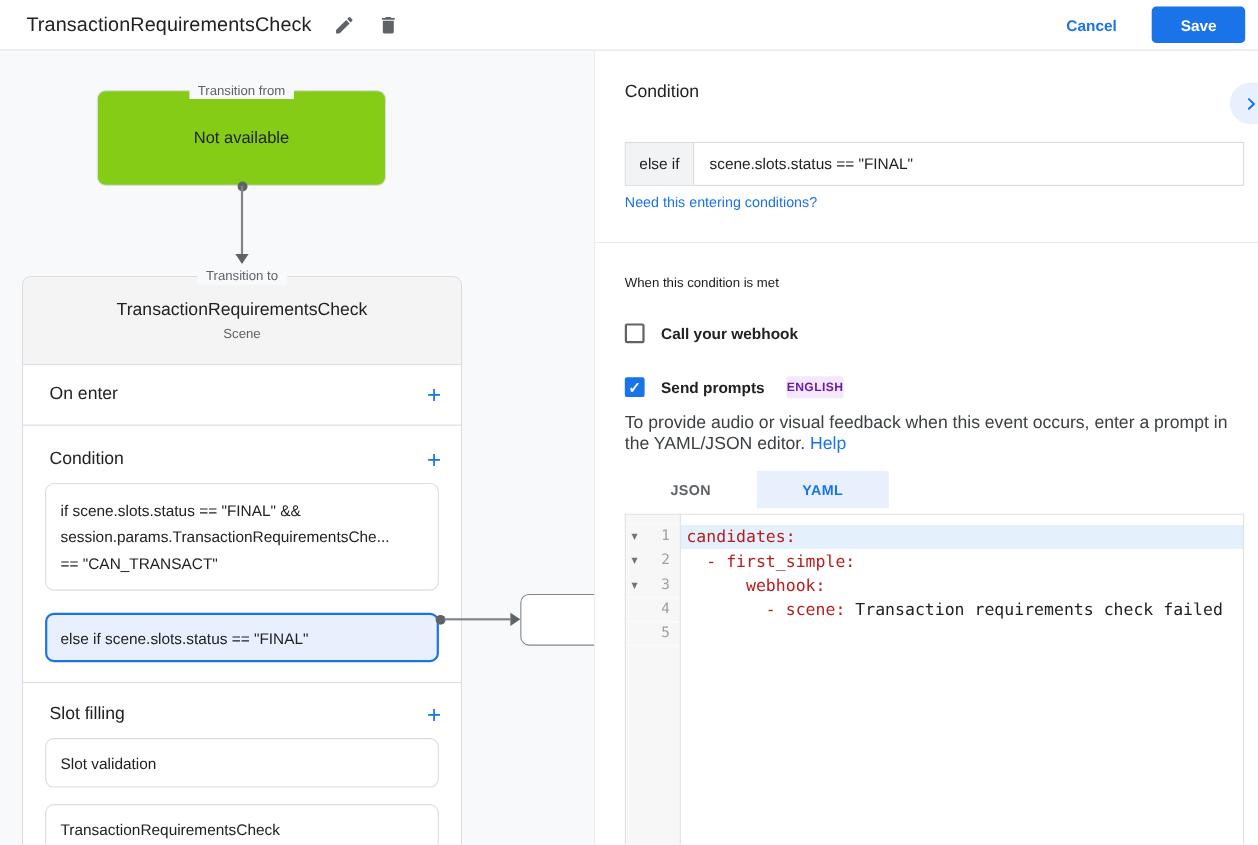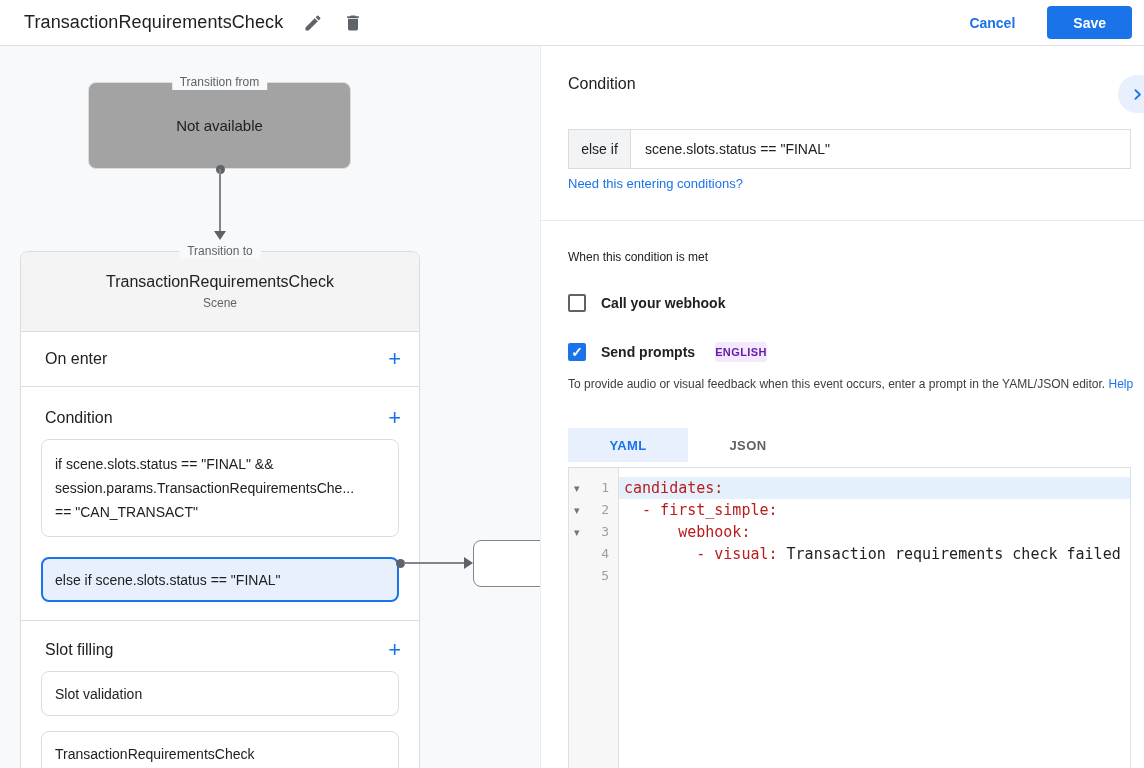--- a/index.html
+++ b/index.html
@@ -14,21 +14,21 @@
   .icon-btn { background:none; border:none; margin-left:20px; color:#5f6368; display:flex; align-items:center; cursor:pointer; }
   .topbar-spacer { flex:1; }
   .cancel-btn { background:none; border:none; color:#1a73e8; font-family:inherit; font-size:14px; font-weight:700; margin-right:32px; cursor:pointer; }
   .save-btn { background:#1a73e8; border:none; color:#fff; font-family:inherit; font-size:14px; font-weight:700;
               border-radius:4px; padding:0 26px; height:33px; cursor:pointer; }
 
   
   .canvas { position:absolute; top:46px; left:0; width:540px; height:722px; background:#f8f9fa; overflow:hidden; }
   .legend { position:absolute; top:-8px; left:50%; transform:translateX(-50%); background:#f8f9fa;
             padding:0 8px; font-size:12px; color:#5f6368; white-space:nowrap; line-height:15px; }
-  .tf-box { position:absolute; left:88px; top:36px; width:263px; height:87px; background:#a3a3a3;
+  .tf-box { position:absolute; left:88px; top:36px; width:263px; height:87px; background:#84cc16;
             border:1px solid #dadce0; border-radius:8px; }
   .tf-content { display:flex; width:100%; height:100%; align-items:center; justify-content:center; font-size:15px; color:#202124; }
 
   .dot { position:absolute; width:9px; height:9px; border-radius:50%; background:#5f6368; }
   .vline { position:absolute; width:2px; background:#80868b; }
   .hline { position:absolute; height:2px; background:#80868b; }
   .arrow-down { position:absolute; width:0; height:0; border-left:6px solid transparent;
                 border-right:6px solid transparent; border-top:9px solid #5f6368; }
   .arrow-right { position:absolute; width:0; height:0; border-top:6px solid transparent;
                  border-bottom:6px solid transparent; border-left:9px solid #5f6368; }
@@ -73,21 +73,21 @@
   .when-heading { position:absolute; left:27px; top:204px; font-size:12px; color:#202124; }
   .check-row { position:absolute; left:27px; display:flex; align-items:center; gap:15px; }
   .row-webhook { top:248px; }
   .row-prompts { top:296px; }
   .cb { width:18px; height:18px; border:2px solid #5f6368; border-radius:2px; background:#fff; flex:0 0 auto; cursor:pointer; }
   .cb.checked { background:#1a73e8; border-color:#1a73e8; display:flex; align-items:center; justify-content:center; }
   .cb .tick { color:#fff; font-size:14px; font-weight:700; line-height:1; }
   .check-label { font-size:14px; font-weight:700; color:#202124; }
   .lang-badge { margin-left:5px; background:#f3e8fd; color:#681da8; font-size:11px; font-weight:700;
                 letter-spacing:0.4px; padding:4px 0; border-radius:3px; }
-  .panel-desc { position:absolute; left:27px; top:329px; width:568px; font-size:12px; line-height:19px; color:#3c4043; }
+  .panel-desc { position:absolute; left:27px; top:329px; width:568px; font-size:16px; line-height:19px; color:#3c4043; }
   .desc-help { color:#1a73e8; text-decoration:none; cursor:pointer; }
   .tabs { position:absolute; left:27px; top:382px; display:flex; }
   .tab { width:120px; height:34px; display:flex; align-items:center; justify-content:center;
          font-size:13px; font-weight:700; letter-spacing:0.4px; cursor:pointer; }
   .tab.active { background:#e8f0fe; color:#1a73e8; }
   .tab.inactive { background:transparent; color:#5f6368; }
 
   .editor { position:absolute; left:27px; top:421px; width:563px; height:301px; background:#fff;
             border:1px solid #e0e0e0; border-bottom:none; display:flex; flex-direction:column; overflow:hidden; }
   .ed-row { display:flex; height:22px; line-height:22px; overflow:hidden; flex:0 0 auto; }
@@ -221,22 +221,22 @@
       <span class="cb checked">
         <span class="tick">✓</span>
       </span>
       <span class="check-label">Send prompts</span>
       <span class="lang-badge">ENGLISH</span>
     </div>
 
     <p class="panel-desc"><span>To provide audio or visual feedback when this event occurs, enter a prompt in the YAML/JSON editor.</span> <a class="desc-help">Help</a></p>
 
     <div class="tabs">
+      <div class="tab inactive">JSON</div>
       <div class="tab active">YAML</div>
-      <div class="tab inactive">JSON</div>
     </div>
 
     <div class="editor">
       <div class="ed-row spacer">
         <div class="gutter"></div>
           <div class="code"></div>
       </div>
 
       <div class="ed-row hl">
         <div class="gutter">
@@ -259,21 +259,21 @@
           <span class="fold">▾</span>
           <span class="lnum">3</span>
         </div>
         <div class="code"><span class="k">      webhook:</span><span class="v"></span></div>
       </div>
 
       <div class="ed-row">
         <div class="gutter">
           <span class="lnum">4</span>
         </div>
-        <div class="code"><span class="k">        - visual:</span><span class="v"> Transaction requirements check failed</span></div>
+        <div class="code"><span class="k">        - scene:</span><span class="v"> Transaction requirements check failed</span></div>
       </div>
 
       <div class="ed-row">
         <div class="gutter">
           <span class="lnum">5</span>
         </div>
         <div class="code"></div>
       </div>
 
       <div class="ed-row filler">

